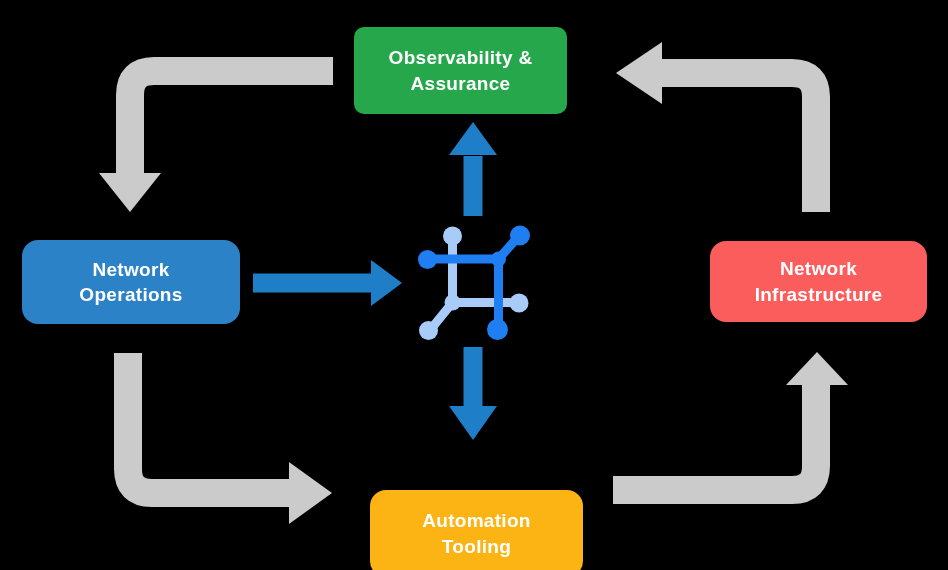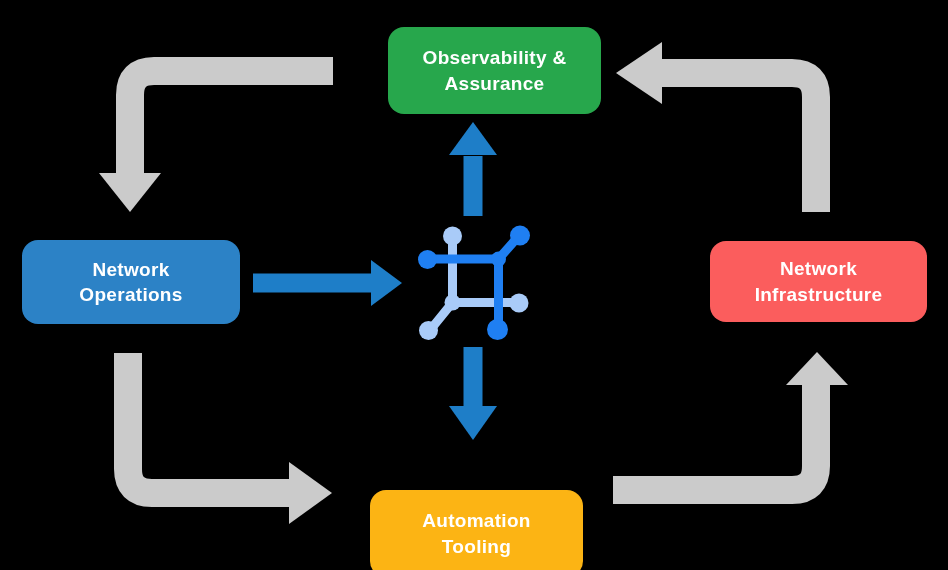--- a/index.html
+++ b/index.html
@@ -15,21 +15,21 @@
     display:flex;align-items:center;justify-content:center;
     text-align:center;
     border-radius:16px;
     color:#fff;
     font-size:19px;
     font-weight:700;
     letter-spacing:.3px;
     line-height:1.32;
     white-space:pre-line;
   }
-  .box-observability{left:388px;top:27px;width:213px;height:87px;}
+  .box-observability{left:354px;top:27px;width:213px;height:87px;border-radius:10px;}
   .box-operations{left:22px;top:240px;width:218px;height:84px;}
   .box-infrastructure{left:710px;top:241px;width:217px;height:81px;}
   .box-automation{left:370px;top:450px;width:213px;height:87px;}
   svg .shaft{fill:none;stroke-linecap:butt;stroke-linejoin:round;}
   svg .gray-shaft{stroke-width:28px;}
   svg .blue-shaft{stroke-width:19px;}
   svg .icon-line{fill:none;stroke-width:9px;stroke-linecap:round;}
 </style>
 </head>
 <body>

